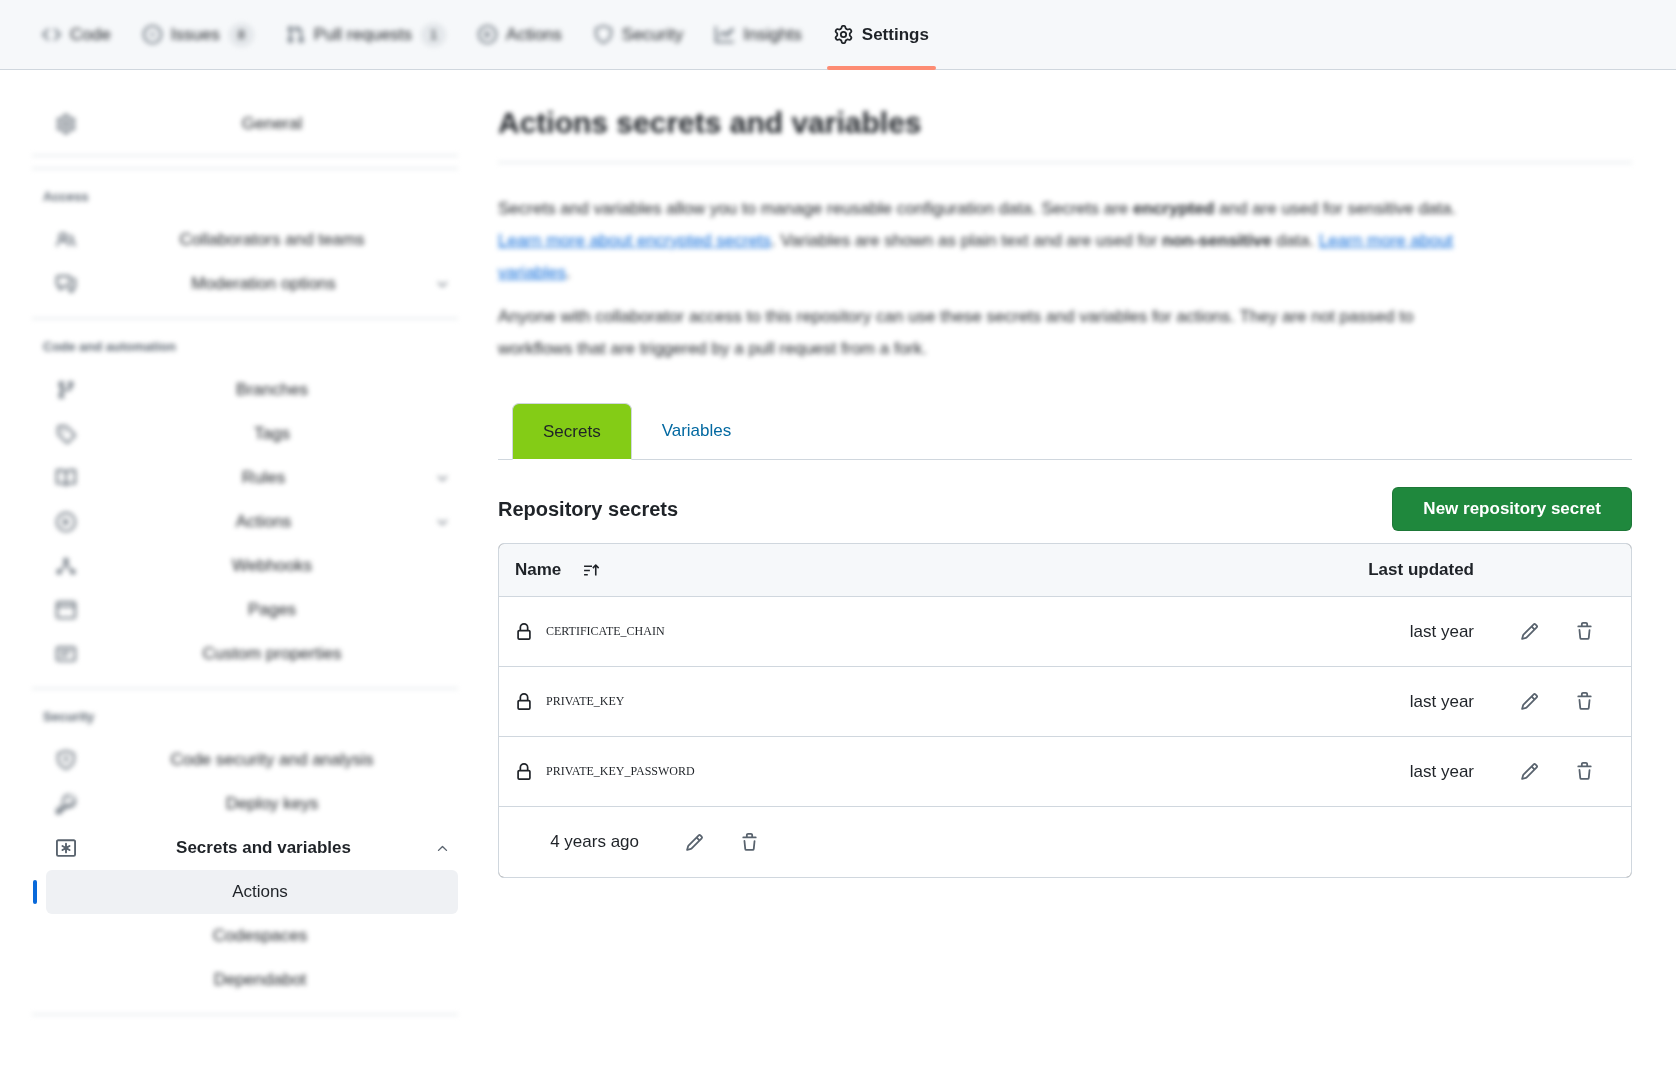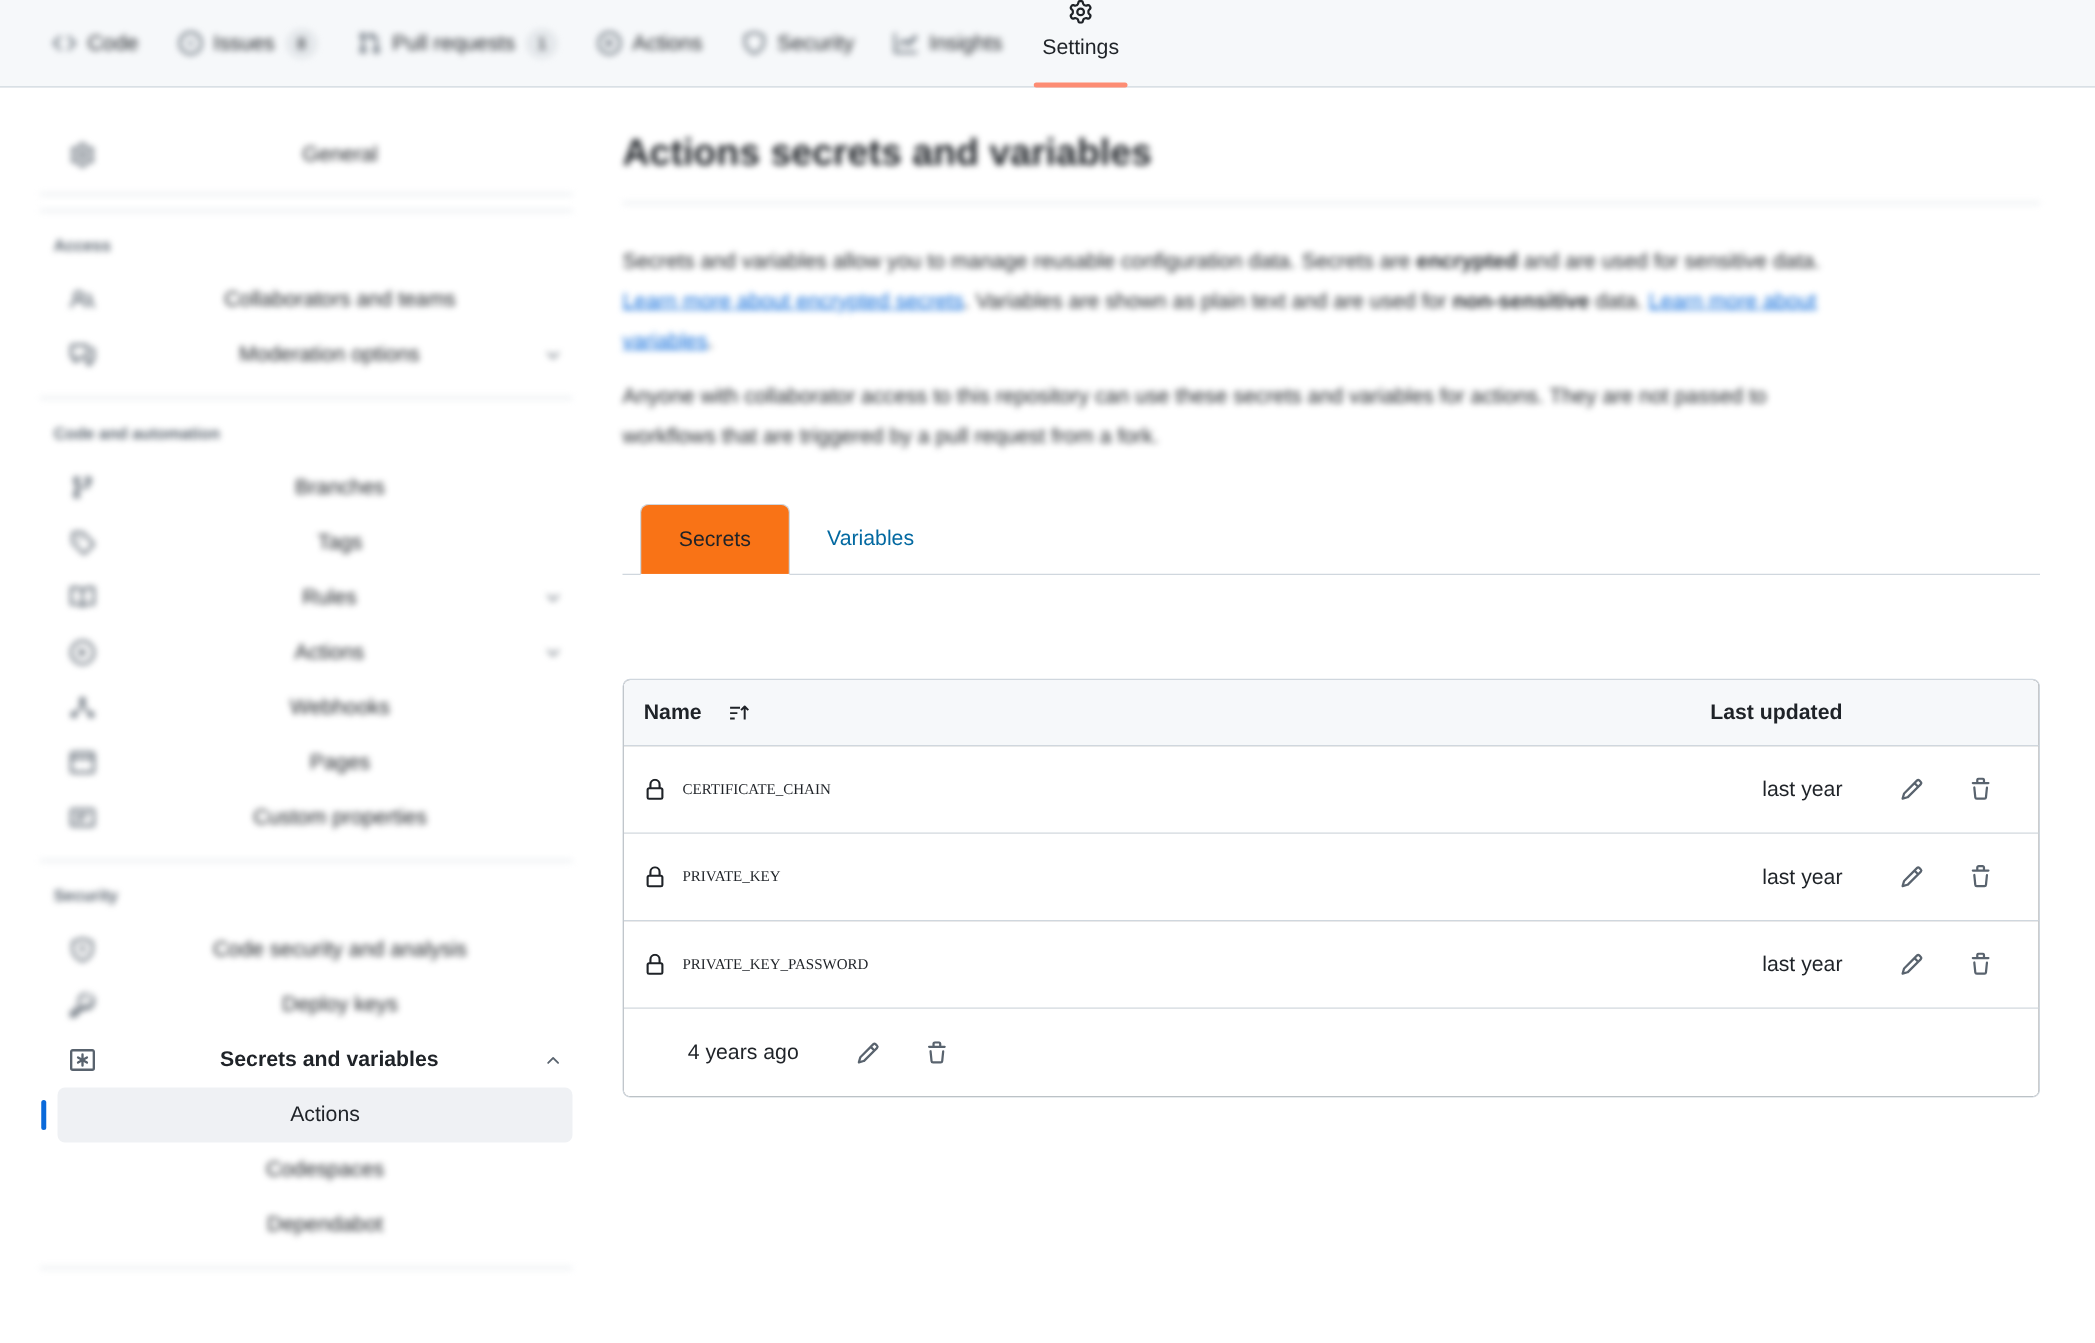--- a/index.html
+++ b/index.html
@@ -9,21 +9,21 @@
 
   .blur { filter: blur(2.6px); }
 
   
   #topnav { position:absolute; top:0; left:0; width:100%; height:70px;
             background:#f6f8fa; border-bottom:1px solid #d0d7de;
             display:flex; align-items:stretch; padding:0 26px; }
   .nav-item { position:relative; display:flex; align-items:center; gap:9px;
               padding:0 16px; font-size:17px; color:#1f2328; cursor:pointer; }
   .nav-item svg { width:19px; height:19px; color:#59636e; }
-  .nav-item.active { font-weight:400;flex-direction:column; }
+  .nav-item.active { font-weight:700; }
   .nav-item.active svg { color:#1f2328; }
   .nav-item.active::after { content:""; position:absolute; left:9px; right:9px; bottom:-1px;
                             height:4px; border-radius:3px; background:#fd8c73; }
   .nav-badge { min-width:25px; height:24px; padding:0 8px; border-radius:12px;
                background:rgba(175,184,193,.25); font-size:13px; display:flex;
                align-items:center; justify-content:center; color:#1f2328; }
 
   
   #sidebar { position:absolute; top:102px; left:32px; width:426px; }
   .side-hr { border:none; border-top:1px solid #d0d7de; margin-top:12px; }
@@ -49,21 +49,21 @@
   #page-title { font-size:30px; font-weight:600; line-height:40px; color:#1f2328; }
   .title-hr { border:none; border-top:1px solid #d0d7de; margin:19px 0 0; }
   .para { width:970px; font-size:17px; line-height:32px; color:#1f2328; margin-top:30px; }
   .para + .para { margin-top:12px; }
   .para a { color:#0969da; text-decoration:underline; cursor:pointer; }
   .para b { font-weight:700; }
 
   #tabs { position:absolute; top:333px; left:0; width:100%; height:57px;
           border-bottom:1px solid #d0d7de; display:flex; align-items:stretch; padding-left:14px; }
   .tab { display:flex; align-items:center; padding:0 30px; font-size:17px; color:#0369a1; cursor:pointer; }
-  .tab.active { background:#f97316; border:1px solid #d0d7de; border-bottom:1px solid #fff;
+  .tab.active { background:#84cc16; border:1px solid #d0d7de; border-bottom:1px solid #fff;
                 border-radius:7px 7px 0 0; margin-bottom:-1px; color:#1f2328; font-weight:500;text-align:center; }
 
   #toolbar { position:absolute; top:417px; left:0; width:100%; height:44px;
              display:flex; align-items:center; justify-content:space-between; }
   #repo-secrets-heading { font-size:20px; font-weight:700; color:#1f2328; }
   #new-secret-btn { height:44px; padding:0 30px; background:#1f883d; color:#fff;
                     font-size:17px; font-weight:700; font-family:"Liberation Sans",sans-serif;
                     border:1px solid rgba(27,31,36,.15); border-radius:6px; cursor:pointer; }
 
   #secrets-table { position:absolute; top:473px; left:0; width:1134px;
@@ -289,20 +289,24 @@
 
     <div id="tabs">
       <div class="tab active">
         <span>Secrets</span>
       </div>
       <div class="tab">
         <span>Variables</span>
       </div>
     </div>
 
+    <div id="toolbar">
+      <h2 id="repo-secrets-heading">Repository secrets</h2>
+      <button id="new-secret-btn">New repository secret</button>
+    </div>
 
     <div id="secrets-table">
       <div class="t-head">
         <div class="c-name">
           <span>Name</span>
           <svg class="sort-ic" viewBox="0 0 16 16" fill="currentColor">
               <path d="M1 3.25h7.5v1.5H1Zm0 4h5.5v1.5H1Zm0 4h3.5v1.5H1Zm11.53-8.78 2.72 2.72-1.06 1.06-1.44-1.44v7.94h-1.5V4.81l-1.44 1.44-1.06-1.06 2.72-2.72a.75.75 0 0 1 1.06 0Z"></path>
             </svg>
         </div>
         <div class="c-upd">Last updated</div>

